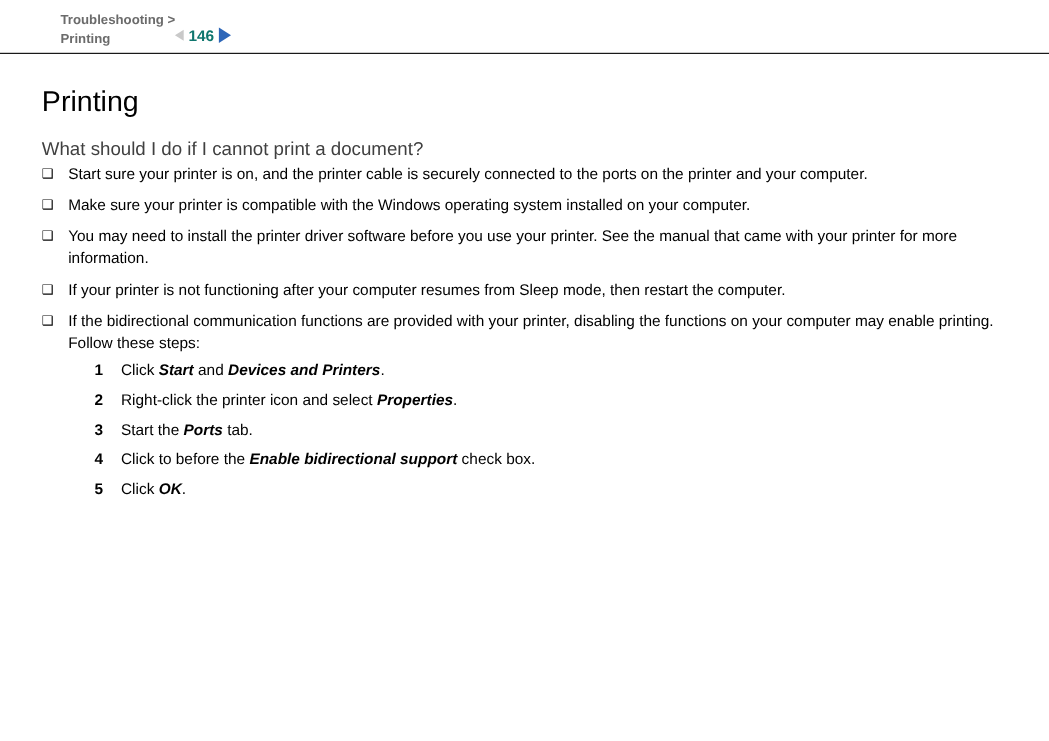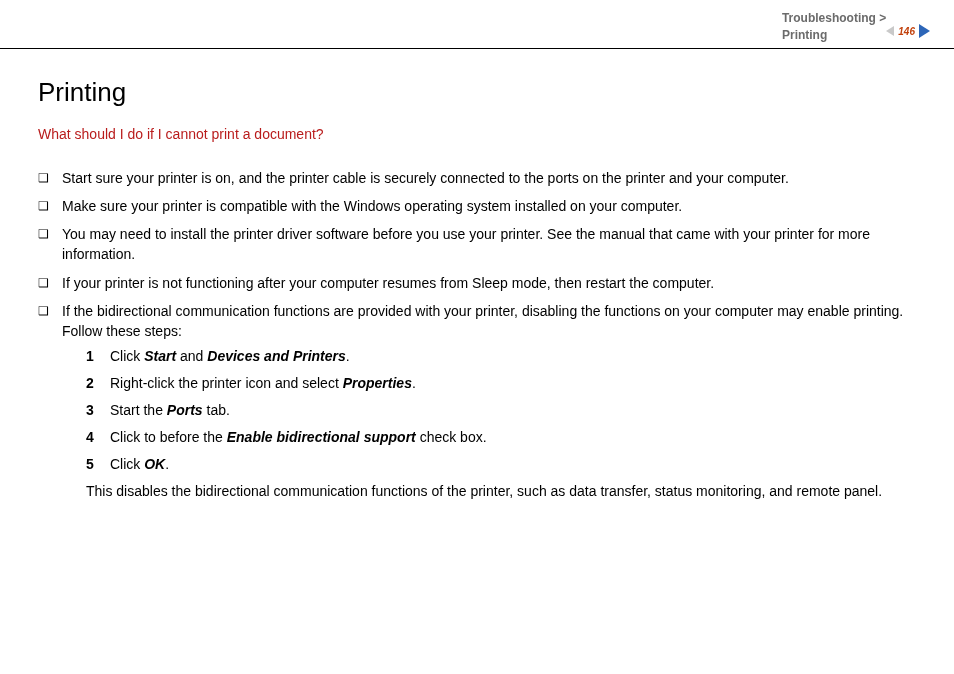--- a/index.html
+++ b/index.html
@@ -1,29 +1,29 @@
 <!DOCTYPE html>
 <html><head>
 <meta charset="utf-8">
 <style>
   * { box-sizing: border-box; margin: 0; padding: 0; }
   html, body { width: 954px; height: 674px; background: #fff; font-family: Arial, Helvetica, sans-serif; color: #000; }
   .page { width: 954px; height: 674px; position: relative; padding: 10px 24px 0 24px; }
-  .header { display: flex; justify-content: flex-end; align-items: flex-start; padding-bottom: 4px; margin-left: 31px; }
+  .header { display: flex; justify-content: flex-start; align-items: flex-start; padding-bottom: 4px; margin-left: 31px; }
   .breadcrumb { font-size: 12px; font-weight: bold; color: #6b6b6b; line-height: 1.4; }
   .breadcrumb .line1 { white-space: pre; }
   .page-nav { display: flex; align-items: center; gap: 4px; margin-top: 14px; }
-  .page-nav .num { font-size: 10px; font-weight: bold; font-style: italic; color: #c2410c; }
+  .page-nav .num { font-size: 14px; font-weight: bold; color: #0f766e; }
   .tri { display: inline-block; width: 0; height: 0; }
   .tri-left { border-top: 5px solid transparent; border-bottom: 5px solid transparent; border-right: 8px solid #c9c9c9; }
   .tri-right { border-top: 7px solid transparent; border-bottom: 7px solid transparent; border-left: 11px solid #2d66b8; }
   .rule { border: none; border-top: 1px solid #000; margin: 0 -24px; }
   .content { padding: 28px 14px 0 14px; }
   h1 { font-size: 26px; font-weight: normal; color: #000; margin-bottom: 18px; }
-  h2 { font-size: 14px; font-weight: normal; color: #b91c1c; margin-bottom: 26px; }
+  h2 { font-size: 17px; font-weight: normal; color: #404040; margin-bottom: 2px; }
   ul.bullets { list-style: none; }
   ul.bullets > li { display: flex; align-items: flex-start; font-size: 14px; line-height: 1.45; margin-bottom: 8px; }
   ul.bullets > li .bullet { flex: 0 0 24px; font-size: 12px; padding-top: 2px; }
   ul.bullets > li .text { flex: 1; }
   ol.steps { list-style: none; padding-left: 24px; margin-top: 4px; }
   ol.steps > li { display: flex; align-items: flex-start; font-size: 14px; line-height: 1.5; margin-bottom: 6px; }
   ol.steps > li .num { flex: 0 0 24px; font-weight: bold; }
   ol.steps > li .text { flex: 1; }
   .after { font-size: 14px; line-height: 1.45; padding-left: 24px; margin-top: 4px; }
   b { font-weight: bold; font-style: italic; }
@@ -83,18 +83,17 @@
               </li>
             <li>
                 <span class="num">4</span>
                 <span class="text"><span>Click to before the </span><b>Enable bidirectional support</b><span> check box.</span></span>
               </li>
             <li>
                 <span class="num">5</span>
                 <span class="text"><span>Click </span><b>OK</b><span>.</span></span>
               </li>
           </ol>
-          <div class="after">This disables the bidirectional communication functions of the printer, such as data transfer, status monitoring, and remote panel.</div>
         </div>
       </li>
     </ul>
   </div>
 </div>
 
 </body></html>

